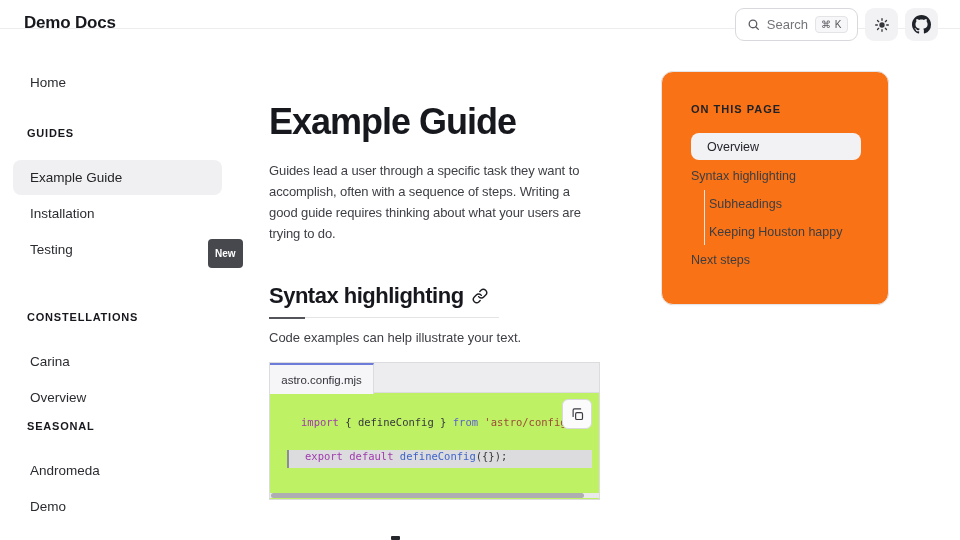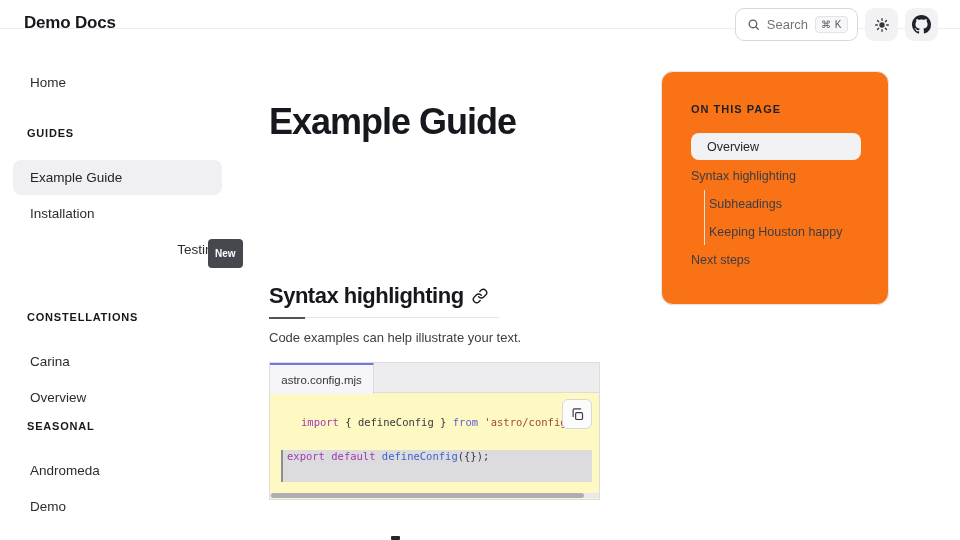--- a/index.html
+++ b/index.html
@@ -18,54 +18,54 @@
   .search-label { font-size:13px; color:#73747a; }
   .kbd { font-size:10px; color:#56575c; background:#f7f7f9; border:1px solid #e4e4e7;
     border-radius:4px; padding:2px 5px; letter-spacing:0.5px; }
   .icon-btn { width:33px; height:33px; border-radius:9px; background:#f2f2f4; border:none;
     display:flex; align-items:center; justify-content:center; cursor:pointer; }
 
   
   #sidebar { position:absolute; left:0; top:47px; width:250px; bottom:0; background:#fff; }
   .side-label { position:absolute; left:27px; font-size:11px; font-weight:700;
     letter-spacing:0.8px; color:#17181d; }
-  .side-item { position:absolute; left:30px; font-size:13.5px; color:#2b2c31; cursor:pointer;text-align:right; }
+  .side-item { position:absolute; left:30px; font-size:13.5px; color:#2b2c31; cursor:pointer; }
   .side-item-active { position:absolute; left:13px; width:209px; height:35px; background:#f0f0f2;
     border-radius:8px; display:flex; align-items:center; padding-left:17px; cursor:pointer; }
   .side-item-active span { font-size:13.5px; color:#232428; }
   .badge-new { position:absolute; left:178px; top:-3px; background:#47484d; color:#fff;
     font-size:10px; font-weight:700; padding:9px 7px; border-radius:4px; }
 
   
   .h1 { position:absolute; left:269px; top:101px; font-size:36px; font-weight:700;
     letter-spacing:-1px; color:#17181d; }
   .intro { position:absolute; left:269px; top:160px; width:330px; font-size:13px;
     line-height:21px; color:#3f4046; letter-spacing:-0.1px; }
   .h2-wrap { position:absolute; left:269px; top:283px; width:230px; padding-bottom:8px;
     border-bottom:1px solid #e4e4e7; display:flex; align-items:center; gap:8px; }
   .h2-wrap::after { content:""; position:absolute; left:0; bottom:-2px; width:36px; height:2.5px;
     background:#53545a; }
   .h2 { font-size:22px; font-weight:700; letter-spacing:-0.5px; color:#17181d; white-space:nowrap; }
   .section-text { position:absolute; left:269px; top:330px; font-size:13px; color:#3f4046; }
 
   
   #code-block { position:absolute; left:269px; top:362px; width:331px; height:138px;
-    border:1px solid #dcdcdf; background:#fef9c3; }
+    border:1px solid #dcdcdf; background:#bef264; }
   .tabbar { position:absolute; left:0; top:0; right:0; height:30px; background:#ededf0;
     border-bottom:1px solid #dcdcdf; }
   .tab-active { position:absolute; left:0; top:0; width:104px; height:31px; background:#f6f6f8;
     border-top:2px solid #6e7cd9; border-right:1px solid #dcdcdf; z-index:2;
     display:flex; align-items:center; justify-content:center; cursor:pointer; }
   .tab-active span { font-size:11.5px; color:#33343a; }
   .code-lines { position:absolute; left:0; top:53px; right:0;
     font-family:"DejaVu Sans Mono","Liberation Mono",monospace; font-size:10.5px; }
   .code-line { height:17px; display:flex; padding-left:31px; white-space:pre;
     color:#36373d; }
-  .code-line.hl { margin-left:11px; margin-right:7px; height:32px; background:#dcdcdf;
-    border-left:2px solid #8c8d92; padding-left:4px; }
+  .code-line.hl { margin-left:17px; margin-right:7px; height:18px; background:#dcdcdf;
+    border-left:2px solid #8c8d92; padding-left:16px; }
   .tok-kw  { color:#a03aad; }
   .tok-kw2 { color:#5b5fd0; }
   .tok-str { color:#9c4a38; }
   .tok-fn  { color:#3f64c8; }
   .tok-pl  { color:#36373d; }
   .copy-btn { position:absolute; top:36px; right:7px; width:30px; height:30px; background:#fbfbfc;
     border:1px solid #d8d8db; border-radius:6px; display:flex; align-items:center;
     justify-content:center; cursor:pointer; z-index:3; }
   .code-scrollbar { position:absolute; left:0; bottom:1px; right:0; height:5px; background:#e9e9ec; }
   .code-scrollbar .thumb { position:absolute; left:1px; top:0; width:313px; height:5px;
@@ -144,20 +144,21 @@
     <div class="side-label" style="top:264px">CONSTELLATIONS</div>
     <div class="side-item" style="top:307px">Carina</div>
     <div class="side-item" style="top:343px">Overview</div>
 
     <div class="side-label" style="top:373px">SEASONAL</div>
     <div class="side-item" style="top:416px">Andromeda</div>
     <div class="side-item" style="top:452px">Demo</div>
   </div>
 
   <h1 class="h1">Example Guide</h1>
+  <p class="intro">Guides lead a user through a specific task they want to accomplish, often with a sequence of steps. Writing a good guide requires thinking about what your users are trying to do.</p>
 
   <div class="h2-wrap">
     <span class="h2">Syntax highlighting</span>
     <span style="display:flex">
       <svg width="16" height="16" viewBox="0 0 24 24" fill="none" stroke="#1c1d22" stroke-width="2.1" stroke-linecap="round" stroke-linejoin="round">
           <path d="M10 13a5 5 0 0 0 7.54.54l3-3a5 5 0 0 0-7.07-7.07l-1.72 1.71"></path>
           <path d="M14 11a5 5 0 0 0-7.54-.54l-3 3a5 5 0 0 0 7.07 7.07l1.71-1.71"></path>
         </svg>
     </span>
   </div>

